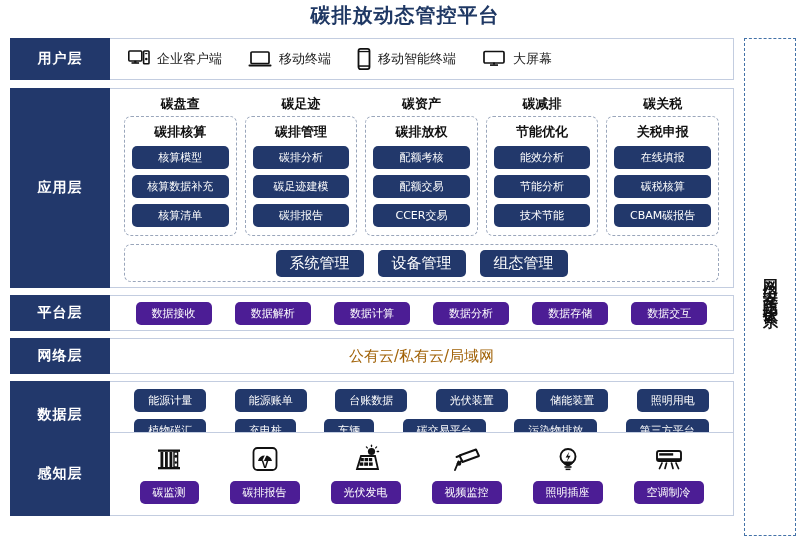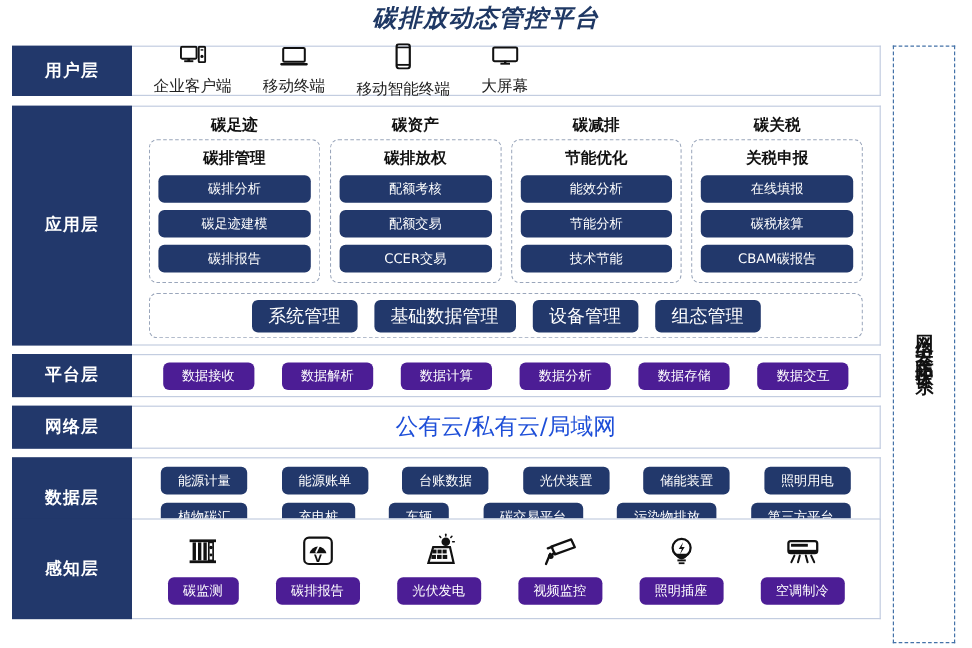--- a/index.html
+++ b/index.html
@@ -11,21 +11,20 @@
     position:relative;
   }
   .page{position:absolute;inset:0;}
 
   
   .title{
     position:absolute;left:0;right:0;top:2px;
     text-align:center;
     font-size:20px;font-weight:bold;color:#1f3864;
     letter-spacing:1px;
-    font-style:italic;
   }
 
   
   .security-band{
     position:absolute;left:744px;top:38px;width:52px;height:498px;
     border:1.5px dashed #4472a8;
     display:flex;align-items:center;justify-content:center;
     box-sizing:border-box;
   }
   .security-band .vtext{
@@ -57,21 +56,21 @@
   }
 
   
   #layer-user{top:38px;width:724px;height:42px;}
   .user-items{
     height:100%;
     display:flex;align-items:center;
     padding-left:18px;
     gap:26px;
   }
-  .user-item{display:flex;align-items:center;gap:7px;flex-direction:column;}
+  .user-item{display:flex;align-items:center;gap:7px;}
   .user-item .lbl{font-size:13px;color:#222;}
   .ico{display:inline-block;line-height:0;}
 
   
   #layer-app{top:88px;width:724px;height:200px;}
   .app-body{padding:6px 8px 6px 8px;}
   .app-groups{
     display:flex;justify-content:space-between;
     gap:8px;padding:0 6px;
   }
@@ -121,21 +120,21 @@
     background:#4c1d95;color:#ffffff;
     border:none;border-radius:5px;
     font-size:11px;font-family:inherit;
     padding:4px 16px;white-space:nowrap;
   }
 
   
   #layer-network{top:338px;width:724px;height:36px;}
   .net-text{
     height:100%;display:flex;align-items:center;justify-content:center;
-    font-size:19px;color:#1d4ed8;
+    font-size:15px;color:#a16207;
   }
 
   
   #layer-data{top:381px;width:724px;height:68px;}
   .data-grid{
     height:100%;
     display:flex;flex-direction:column;justify-content:center;
     gap:7px;padding:0 14px;box-sizing:border-box;
   }
   .data-row{display:flex;justify-content:space-around;gap:8px;}
@@ -222,20 +221,29 @@
       </div>
     </div>
   </div>
 
   <div class="layer" id="layer-app">
     <div class="layer-label">应用层</div>
     <div class="layer-body app-body">
 
       <div class="app-groups">
 
+        <div class="app-group">
+          <div class="group-head">碳盘查</div>
+          <div class="group-box">
+            <div class="group-sub">碳排核算</div>
+            <button class="nbtn">核算模型</button>
+            <button class="nbtn">核算数据补充</button>
+            <button class="nbtn">核算清单</button>
+          </div>
+        </div>
 
         <div class="app-group">
           <div class="group-head">碳足迹</div>
           <div class="group-box">
             <div class="group-sub">碳排管理</div>
             <button class="nbtn">碳排分析</button>
             <button class="nbtn">碳足迹建模</button>
             <button class="nbtn">碳排报告</button>
           </div>
         </div>
@@ -267,21 +275,20 @@
             <button class="nbtn">在线填报</button>
             <button class="nbtn">碳税核算</button>
             <button class="nbtn">CBAM碳报告</button>
           </div>
         </div>
 
       </div>
 
       <div class="app-common">
         <button class="nbtn">系统管理</button>
-        <button class="nbtn">基础数据管理</button>
         <button class="nbtn">设备管理</button>
         <button class="nbtn">组态管理</button>
       </div>
 
     </div>
   </div>
 
   <div class="layer" id="layer-platform">
     <div class="layer-label">平台层</div>
     <div class="layer-body">

